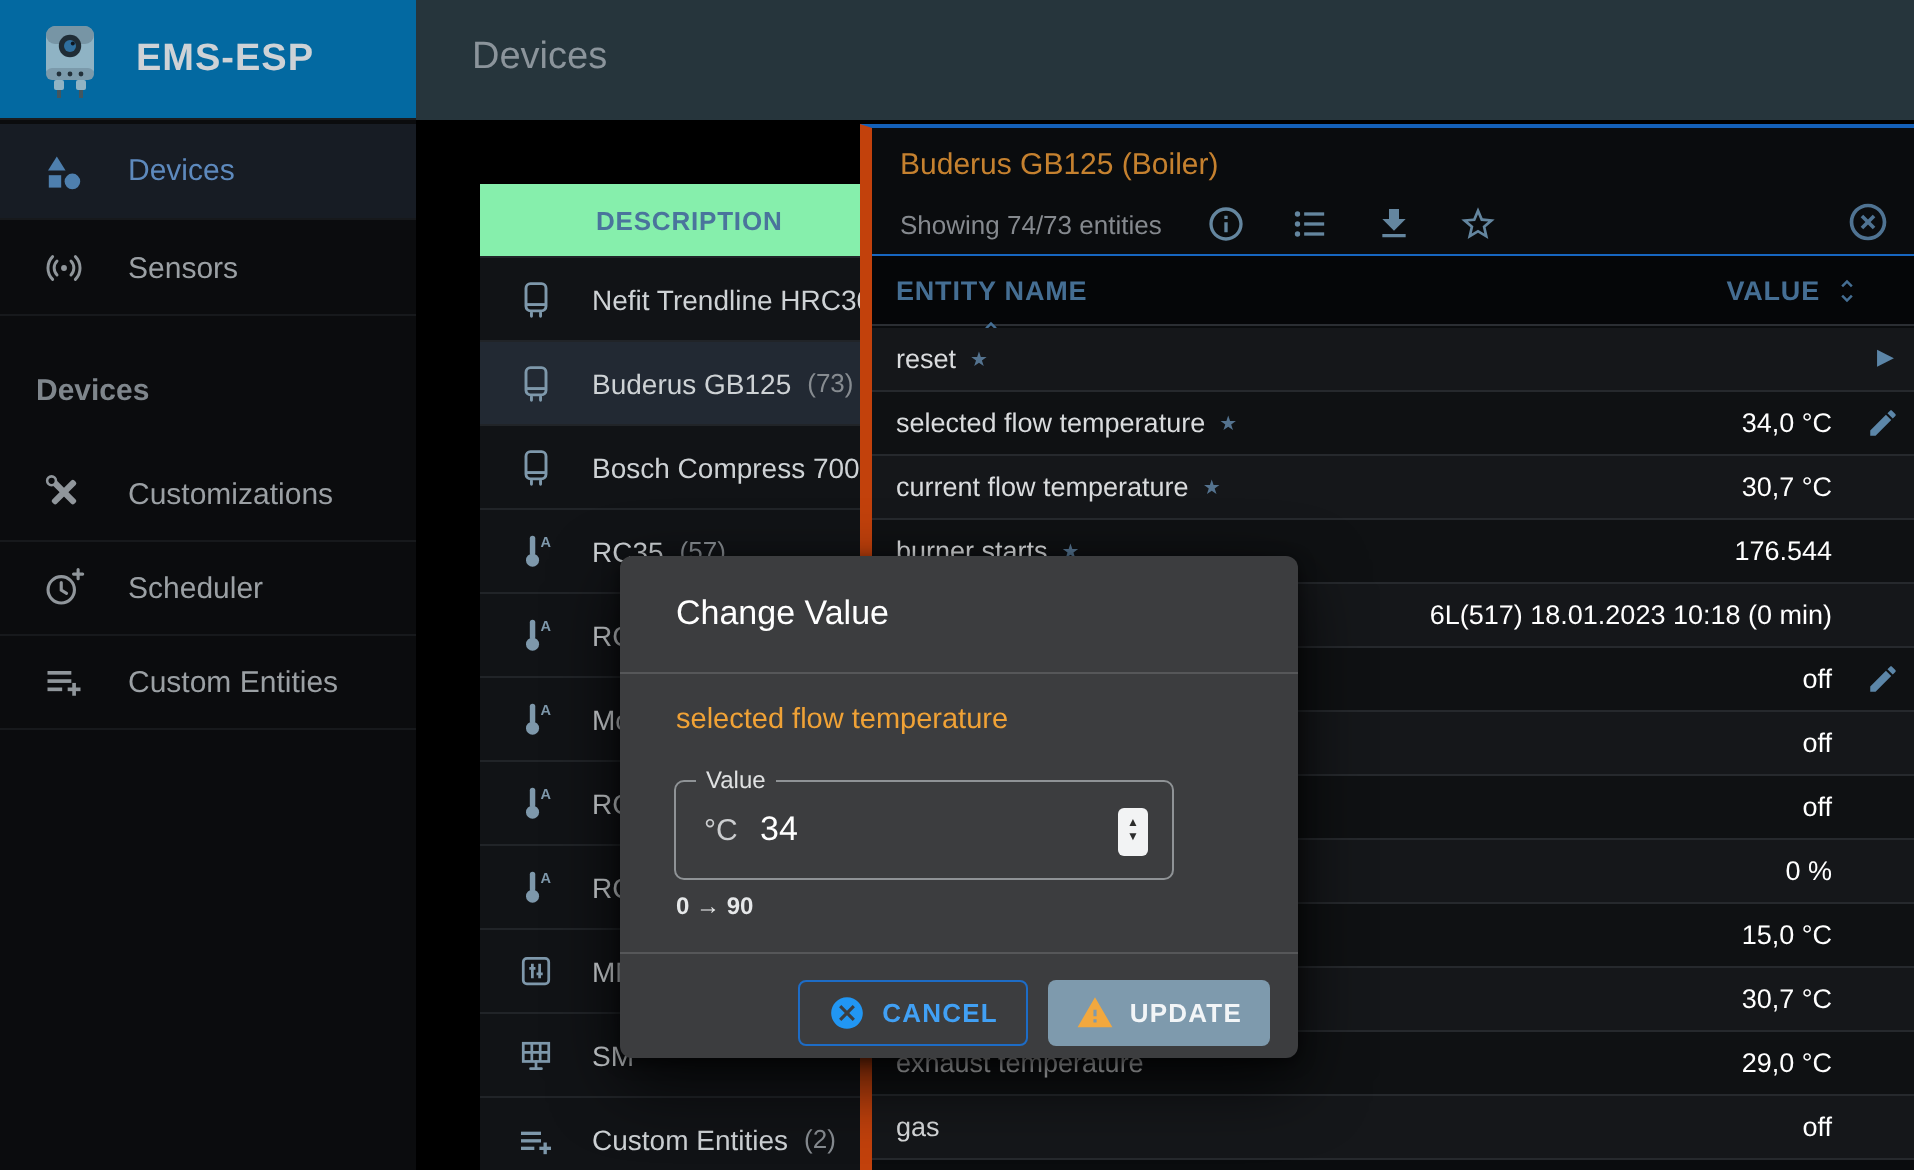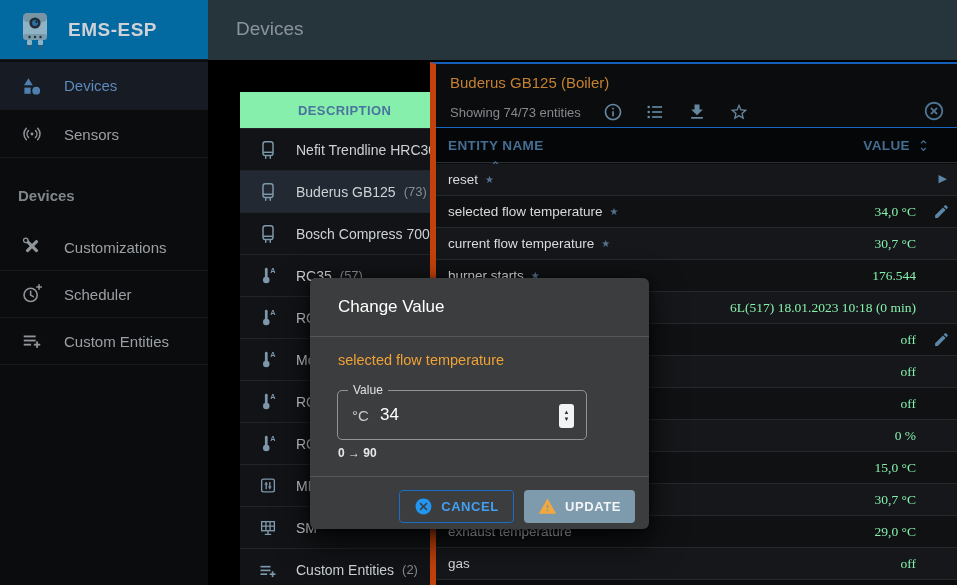--- a/index.html
+++ b/index.html
@@ -46,21 +46,21 @@
     border-top:1px solid #1766c0; border-bottom:1px solid #2b2e33; }
   .colh { color:#456e93; font-size:13.5px; font-weight:bold; letter-spacing:.4px; position:absolute; top:10px; cursor:pointer; display:flex; align-items:center; gap:6px;}
   #colh-name { left:12px;flex-direction:column; }
   #colh-value { right:30px; }
   #prow-wrap { position:absolute; left:0; top:100px; width:525px; }
   .prow { position:relative; height:32px; border-bottom:1px solid #26292d; cursor:pointer; }
   .prow:nth-child(odd) { background:#15171a; }
   .prow:nth-child(even) { background:#0f1113; }
   .pname { position:absolute; left:12px; top:8px; color:#d9dbdd; font-size:13.5px; }
   .pstar { color:#54738f; font-size:10px; margin-left:7px; position:relative; top:-1px; }
-  .pvalue { position:absolute; right:45px; top:8px; color:#86efac; font-size:13.5px;font-family:Liberation Serif, serif; }
+  .pvalue { position:absolute; right:45px; top:8px; color:#ffffff; font-size:13.5px; }
   .pedit { position:absolute; right:11px; top:7px; }
   .pplay { position:absolute; right:14px; top:8px; color:#5c86a8; font-size:11px; }
 
   
   #dialog { position:absolute; left:310px; top:278px; width:339px; height:251px; background:#3c3d3f;
     border-radius:6px; box-shadow:0 12px 34px rgba(0,0,0,.75), 0 2px 8px rgba(0,0,0,.5); z-index:10; }
   #dialog-title { position:absolute; left:28px; top:19px; color:#fff; font-size:17px; font-weight:500; }
   .ddiv { position:absolute; left:0; width:339px; border-top:1px solid #565759; }
   #dialog-entity { position:absolute; left:28px; top:74px; color:#f0a236; font-size:14.5px; }
   #value-field { position:absolute; left:27px; top:112px; width:250px; height:50px;

